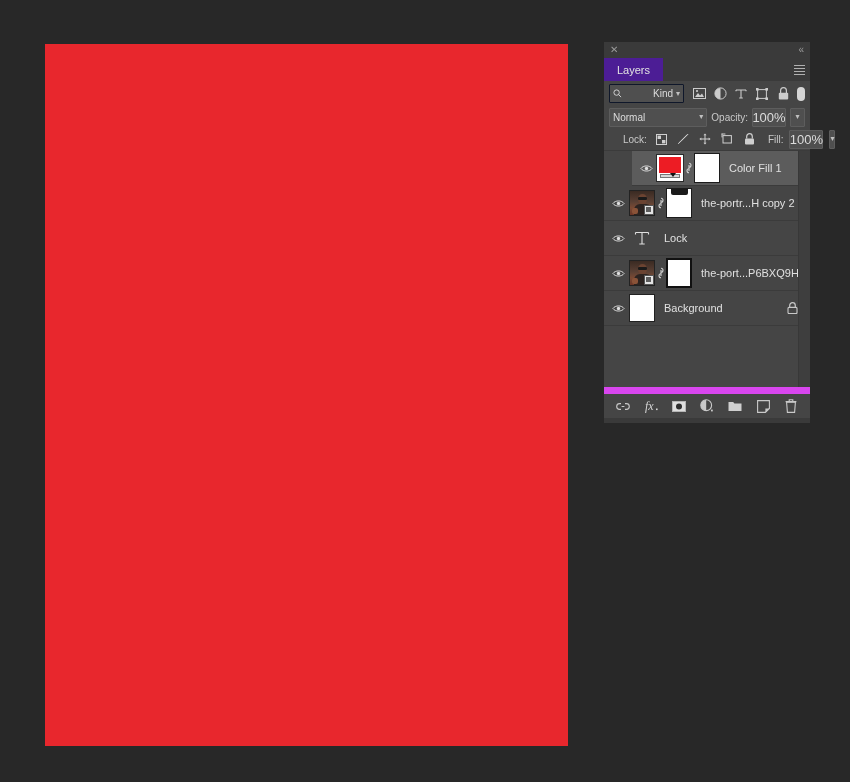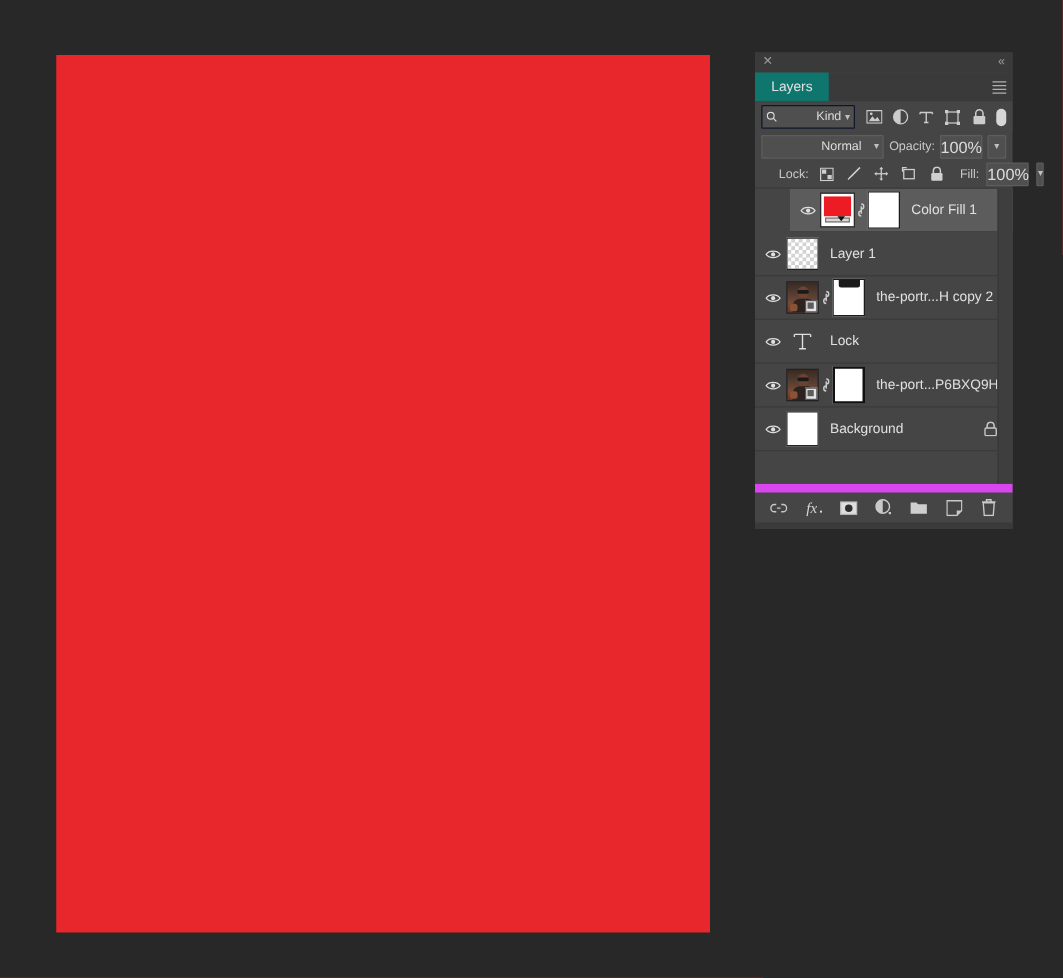--- a/index.html
+++ b/index.html
@@ -59,21 +59,21 @@
   
   .tab-bar {
     height: 23px;
     background: #3a3a3a;
     display: flex;
     align-items: stretch;
     flex: none;
     position: relative;
   }
   .tab {
-    background: #0f766e;
+    background: #4c1d95;
     padding: 0 13px;
     display: flex;
     align-items: center;
     font-size: 11px;
     color: #e2e2e2;
   }
   .tab-filler { flex: 1; }
   .panel-menu-btn {
     width: 22px;
     display: flex;
@@ -149,21 +149,21 @@
     height: 17px;
     background: #4f4f4f;
     border: 1px solid #5d5d5d;
     border-radius: 1px;
     display: flex;
     align-items: center;
     padding: 0 3px;
     font-size: 10px;
     color: #dcdcdc;
   }
-  .blend-select .label { flex: 1; margin-left: 44px; }
+  .blend-select .label { flex: 1; }
   .mini-label { font-size: 10px; color: #c9c9c9; white-space: nowrap; }
   .num-box {
     width: 32px;
     height: 17px;
     background: #4f4f4f;
     border: 1px solid #5d5d5d;
     border-radius: 1px;
     display: flex;
     align-items: center;
     justify-content: center;
@@ -563,32 +563,20 @@
             <svg width="8" height="12" viewBox="0 0 8 12">
                 <path d="M4 1.2 A2 2 0 0 1 4 5.2 M4 6.8 A2 2 0 0 0 4 10.8" fill="none" stroke="#cfcfcf" stroke-width="1.1"></path>
                 <line x1="4" y1="3" x2="4" y2="9" stroke="#cfcfcf" stroke-width="1.1"></line>
               </svg>
           </div>
           <div class="thumb-mask"></div>
         </div>
         <div class="layer-name">Color Fill 1</div>
       </div>
 
-      <div class="layer-row">
-        <div class="eye-cell">
-          <svg width="13" height="9" viewBox="0 0 14 9">
-              <path d="M1 4.5 C3.5 0.8 10.5 0.8 13 4.5 C10.5 8.2 3.5 8.2 1 4.5 Z" fill="none" stroke="#e0e0e0" stroke-width="1"></path>
-              <circle cx="7" cy="4.5" r="1.8" fill="#e0e0e0"></circle>
-            </svg>
-        </div>
-        <div class="thumbs">
-          <div class="thumb-checker"></div>
-        </div>
-        <div class="layer-name">Layer 1</div>
-      </div>
 
       <div class="layer-row">
         <div class="eye-cell">
           <svg width="13" height="9" viewBox="0 0 14 9">
               <path d="M1 4.5 C3.5 0.8 10.5 0.8 13 4.5 C10.5 8.2 3.5 8.2 1 4.5 Z" fill="none" stroke="#e0e0e0" stroke-width="1"></path>
               <circle cx="7" cy="4.5" r="1.8" fill="#e0e0e0"></circle>
             </svg>
         </div>
         <div class="thumbs">
           <div class="thumb-portrait">

